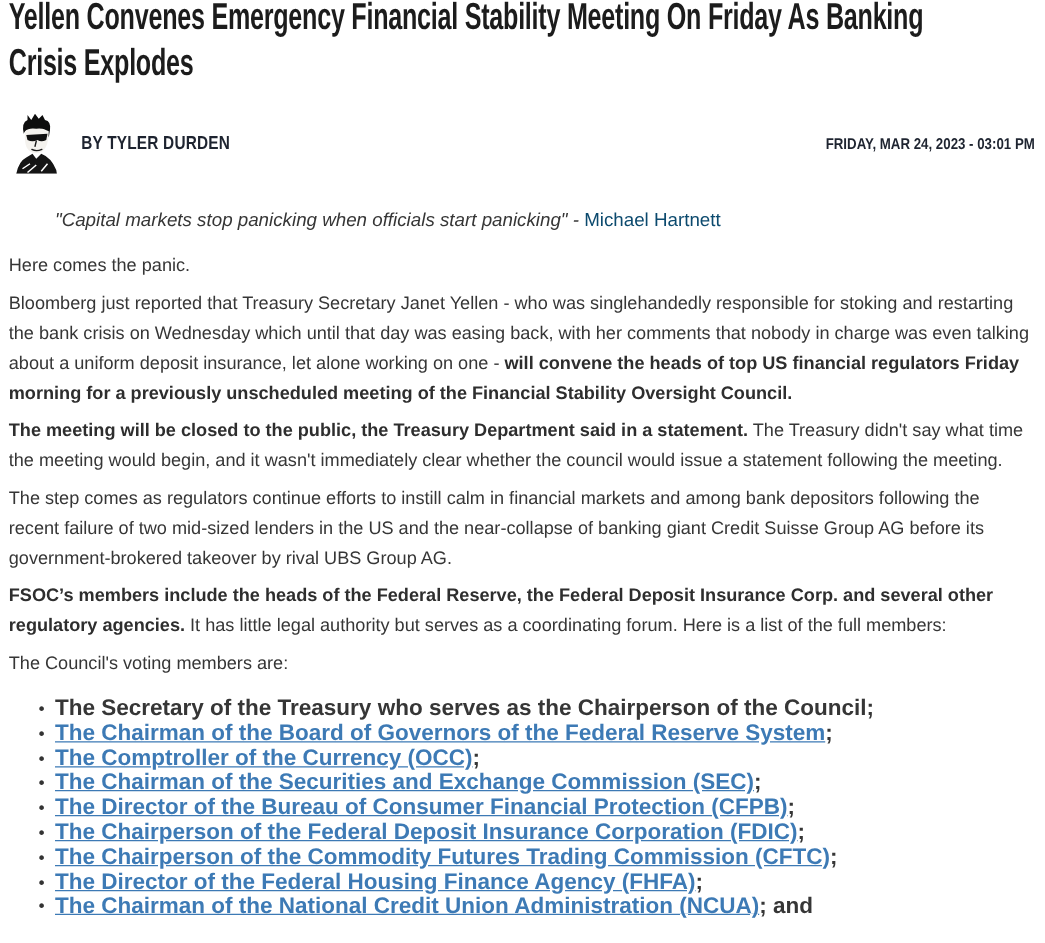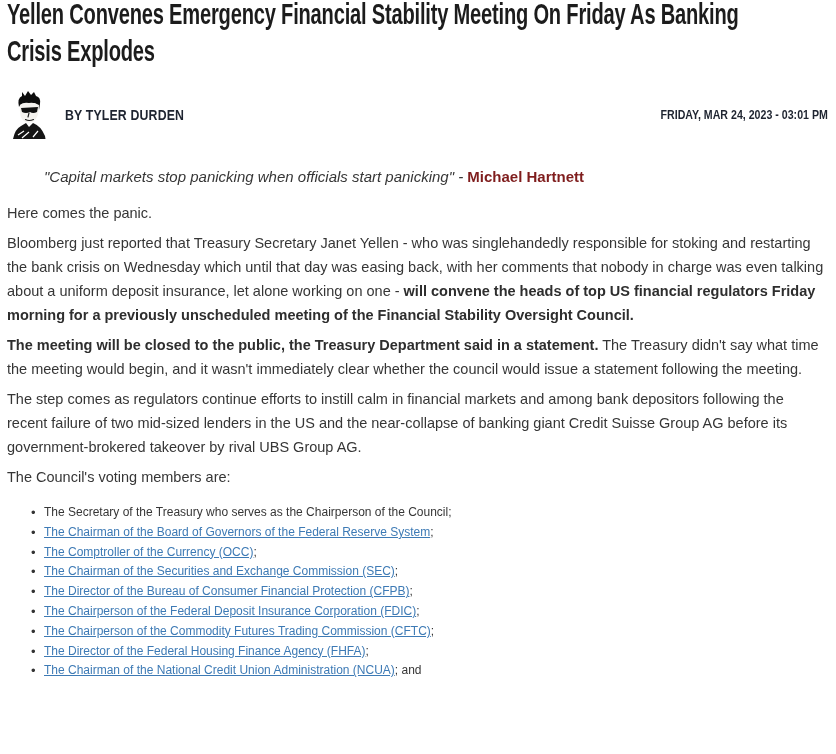--- a/index.html
+++ b/index.html
@@ -65,41 +65,42 @@
     transform-origin:100% 50%;
     white-space:nowrap;
   }
 
   
   blockquote{
     margin:0 0 12px 37px;
     font-size:15px;
   }
   blockquote .q{font-style:italic;}
-  blockquote strong{font-style:normal;font-weight:700;color:#7f1d1d;}
+  blockquote strong{font-style:normal;font-weight:400;color:#0c4a6e;}
 
   p{margin:6px 0;}
   p b{color:#2e2e2e;}
 
   a{
     color:var(--link-blue);
     text-decoration:underline;
     cursor:pointer;
     margin-top:24px;
   }
 
   ul{
     list-style:none;
     margin:14px 0 0 0;
     padding-left:37px;
   }
   li{
     position:relative;
     line-height:19.8px;
-    font-size:12px;
+    font-size:18px;
+    font-weight:bold;
   }
   li::before{
     content:"\2022";
     position:absolute;
     left:-13px;
     top:0;
     font-size:13px;
     color:#333;
   }
 </style>
@@ -134,20 +135,21 @@
   </blockquote>
 
   <p><span>Here comes the panic.</span></p>
 
   <p><span>Bloomberg just reported that Treasury Secretary Janet Yellen - who was singlehandedly responsible for stoking and restarting the bank crisis on Wednesday which until that day was easing back, with her comments that nobody in charge was even talking about a uniform deposit insurance, let alone working on one - </span><b>will convene the heads of top US financial regulators Friday morning for a previously unscheduled meeting of the Financial Stability Oversight Council.</b></p>
 
   <p><b>The meeting will be closed to the public, the Treasury Department said in a statement.</b><span> The Treasury didn't say what time the meeting would begin, and it wasn't immediately clear whether the council would issue a statement following the meeting.</span></p>
 
   <p><span>The step comes as regulators continue efforts to instill calm in financial markets and among bank depositors following the recent failure of two mid-sized lenders in the US and the near-collapse of banking giant Credit Suisse Group AG before its government-brokered takeover by rival UBS Group AG.</span></p>
 
+  <p><b>FSOC’s members include the heads of the Federal Reserve, the Federal Deposit Insurance Corp. and several other regulatory agencies.</b><span> It has little legal authority but serves as a coordinating forum. Here is a list of the full members:</span></p>
 
   <p><span>The Council's voting members are:</span></p>
 
   <ul>
     <li><span>The Secretary of the Treasury who serves as the Chairperson of the Council;</span></li>
     <li><a>The Chairman of the Board of Governors of the Federal Reserve System</a><span>;</span></li>
     <li><a>The Comptroller of the Currency (OCC)</a><span>;</span></li>
     <li><a>The Chairman of the Securities and Exchange Commission (SEC)</a><span>;</span></li>
     <li><a>The Director of the Bureau of Consumer Financial Protection (CFPB)</a><span>;</span></li>
     <li><a>The Chairperson of the Federal Deposit Insurance Corporation (FDIC)</a><span>;</span></li>

